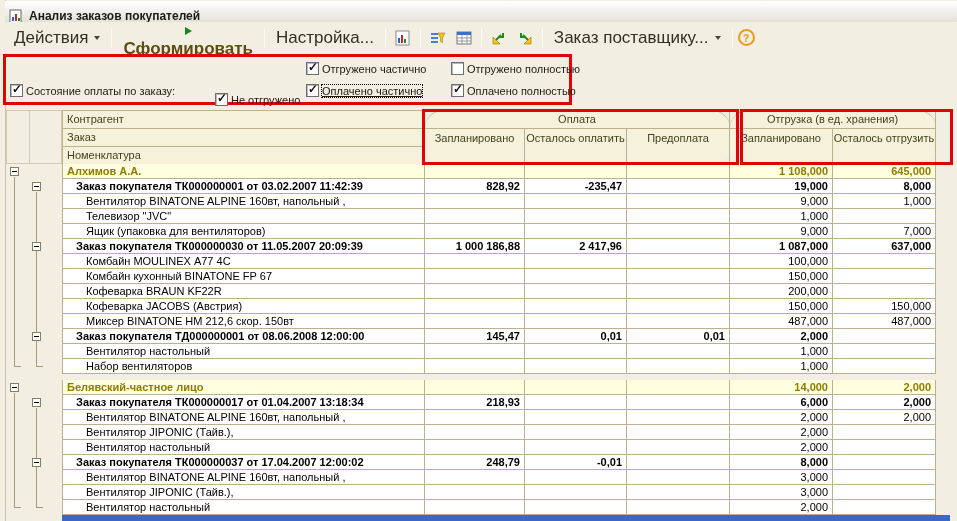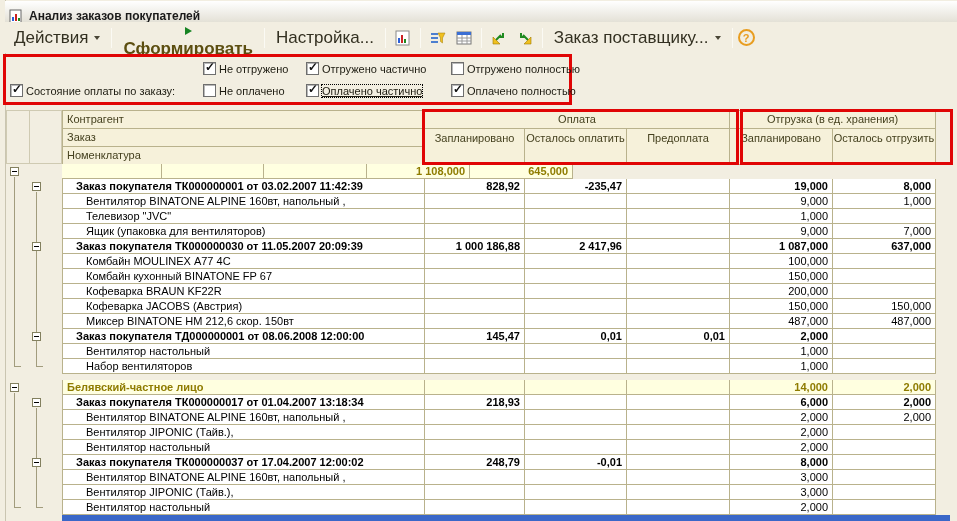--- a/index.html
+++ b/index.html
@@ -28,36 +28,36 @@
     border-bottom:4px solid transparent; }
   .helpbtn { width:17px; height:17px; border-radius:50%; border:2px solid #e89d20; color:#e89d20;
     font-weight:bold; font-size:11px; display:inline-flex; align-items:center; justify-content:center; }
 
   
   .filterbox { position:absolute; left:3px; top:54px; width:569px; height:51px;
     border:3px solid #e00505; background:#f2eee1; }
   .f-row { position:relative; height:17px; margin-top:5px; font-size:11px; color:#1c1a10; }
   .f-item { position:absolute; display:inline-flex; align-items:center; white-space:nowrap; }
   .f-lab { left:4px; }
-  .o0 { left:197px; } .o1 { left:300px; } .o2 { left:445px; }
+  .o0 { left:209px;margin-top:31px; } .o1 { left:300px; } .o2 { left:445px; }
   .cb { position:relative; display:inline-block; width:13px; height:13px; background:#fff;
     border:1px solid #6e6e6e; box-shadow:inset 1px 1px 0 #b9b9b9; margin-right:3px; flex:0 0 13px; }
   .cb.checked::after { content:"✓"; position:absolute; left:1px; top:-3px; font-size:12px;
     font-weight:bold; color:#111; }
   .f-item.focused .lbl { outline:1px dotted #000;text-decoration:underline; }
 
   
   .tablewrap { position:absolute; left:6px; top:110px; width:930px; }
   .thead { display:flex; height:54px; font-size:11px; color:#45411f; }
   .hm { background:#f2eee1; border:1px solid #cfcab2; height:54px; }
   .hm1 { width:24px; } .hm2 { width:32px; border-left:none; }
   .hname { width:363px; border-top:1px solid #b9b28c; border-left:1px solid #b9b28c; background:#f6f1da; }
   .hname .hrow { height:18px; line-height:17px; padding-left:4px; border-bottom:1px solid #b9b28c;
     border-right:1px solid #b9b28c; overflow:hidden; white-space:nowrap; }
-  .hgroup { border-top:1px solid #b9b28c; background:#f6f1da; }
+  .hgroup { border-top:1px solid #b9b28c; background:#f6f1da;border-radius:18px; }
   .hg-title { height:18px; line-height:17px; text-align:center; border-bottom:1px solid #b9b28c;
     border-right:1px solid #b9b28c; }
   .hg-cols { display:flex; height:36px; }
   .hcell { border-right:1px solid #b9b28c; border-bottom:1px solid #b9b28c; display:flex;
     align-items:flex-start; justify-content:center; text-align:center; padding-top:1px;
     line-height:16px; overflow:hidden; }
   .hc0 { width:100px; } .hc1 { width:102px; } .hc2 { width:103px; }
   .hc3 { width:103px; } .hc4 { width:103px; }
 
   .rows { font-size:11px; color:#000; }
@@ -240,20 +240,21 @@
       </div>
     </div>
     <div class="rows">
         <div class="row r-group">
           <div class="mrow">
             <span class="tl c1 seg-start"></span>
             <span class="mbox b1">
               <span class="ml"></span>
             </span>
           </div>
+          <div class="cell name">Алхимов А.А.</div>
           <div class="cell num n0"></div>
           <div class="cell num n1"></div>
           <div class="cell num n2"></div>
           <div class="cell num n3">1 108,000</div>
           <div class="cell num n4">645,000</div>
         </div>
         <div class="row r-order">
           <div class="mrow">
             <span class="tl c1 seg-mid"></span>
             <span class="tl c2 seg-start"></span>

